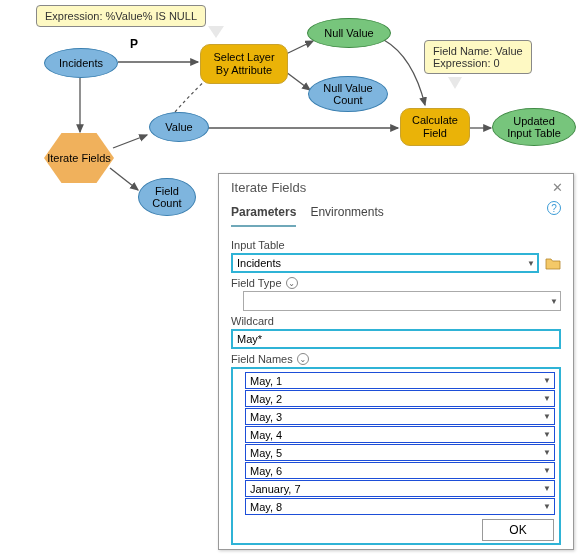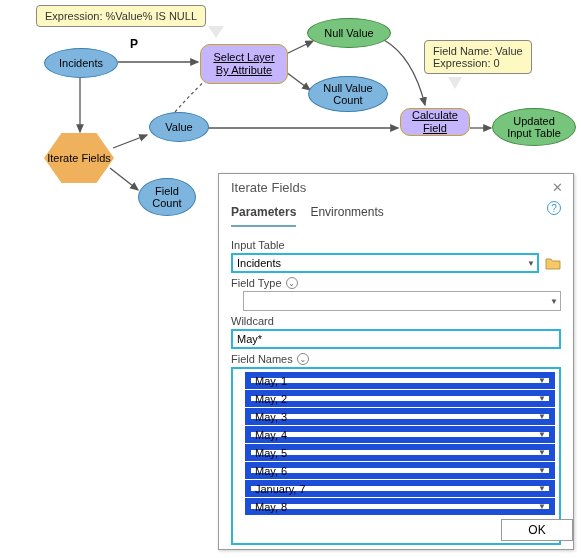--- a/index.html
+++ b/index.html
@@ -7,21 +7,21 @@
 
 .canvas { position: absolute; top: 0; left: 0; width: 581px; height: 558px; }
 
 
 .ellipse { position: absolute; border-radius: 50%; display: flex; align-items: center; justify-content: center; text-align: center; padding: 4px 8px; font-size: 11px; }
 .rrect { position: absolute; border-radius: 10px; display: flex; align-items: center; justify-content: center; text-align: center; padding: 4px 6px; font-size: 11px; }
 .callout { position: absolute; background: #fef9c3; border: 1px solid #888; border-radius: 4px; padding: 4px 8px; font-size: 11px; color: #333; }
 
 .blue { background: #7eb5de; border: 1px solid #3a7fb0; }
 .green { background: #77c57c; border: 1px solid #3f8a44; }
-.yellow { background: #c4b5fd; border: 1px solid #c9a22c; text-decoration: underline; }
+.yellow { background: #eab308; border: 1px solid #c9a22c; }
 .orange-hex { position: absolute; width: 70px; height: 50px; background: #f0b15c; clip-path: polygon(25% 0%, 75% 0%, 100% 50%, 75% 100%, 25% 100%, 0% 50%); display: flex; align-items: center; justify-content: center; font-size: 11px; text-align: center; border: 0; }
 .orange-hex::after { content:""; position:absolute; inset:0; clip-path: inherit; border:0; }
 
 .p-label { position: absolute; font-weight: bold; font-size: 12px; }
 
 
 svg.arrows { position: absolute; top: 0; left: 0; width: 581px; height: 558px; pointer-events: none; }
 
 
 .dialog { position: absolute; left: 218px; top: 173px; width: 356px; height: 377px; background: #fff; border: 1px solid #999; box-shadow: 1px 1px 3px rgba(0,0,0,0.2); }
@@ -36,24 +36,24 @@
 .label { font-size: 11px; color: #444; margin-top: 4px; display: flex; align-items: center; gap: 4px; }
 .chev { width: 12px; height: 12px; border: 1px solid #888; border-radius: 50%; display: inline-flex; align-items: center; justify-content: center; font-size: 8px; color: #666; }
 
 .field-row { display: flex; align-items: center; gap: 6px; margin-top: 2px; }
 .combo { flex: 1; height: 20px; border: 2px solid #2fb3d6; background: #fff; display: flex; align-items: center; padding: 0 4px; font-size: 11px; position: relative; }
 .combo.gray { border: 1px solid #aaa; }
 .combo .caret { position: absolute; right: 2px; top: 50%; transform: translateY(-50%); font-size: 8px; color: #555; }
 .folder { width: 16px; height: 14px; }
 
 .listbox { margin-top: 2px; border: 2px solid #2fb3d6; height: 178px; overflow: hidden; padding: 3px 4px 3px 12px; }
-.listrow { height: 17px; border: 6px solid #1d4ed8; display: flex; align-items: center; padding: 0 4px; font-size: 11px; position: relative; margin-bottom: 1px; background: #fff; }
+.listrow { height: 17px; border: 1px solid #1d4ed8; display: flex; align-items: center; padding: 0 4px; font-size: 11px; position: relative; margin-bottom: 1px; background: #fff; }
 .listrow .caret { position: absolute; right: 3px; font-size: 8px; color: #555; }
 
-.dialog-footer { position: absolute; bottom: 8px; right: 0; }
+.dialog-footer { position: absolute; bottom: 8px; right: 19px; }
 .ok-btn { width: 72px; height: 22px; border: 1px solid #999; background: #fff; font-size: 12px; }
 
 </style>
 </head>
 <body>
 
 <div class="canvas">
 
 <svg class="arrows">
   <defs>
@@ -110,21 +110,21 @@
 <div class="rrect yellow" style="left:200px; top:44px; width:88px; height:40px; white-space:pre; line-height:13px;"><span>Select Layer
 By Attribute</span></div>
 
 <div class="ellipse green" style="left:307px; top:18px; width:84px; height:30px;">
       <span>Null Value</span>
     </div>
 
 <div class="ellipse blue" style="left:308px; top:76px; width:80px; height:36px; white-space:pre; line-height:12px;"><span>Null Value
 Count</span></div>
 
-<div class="rrect yellow" style="left:400px; top:108px; width:70px; height:28px; white-space:pre; line-height:13px;"><span>Calculate
+<div class="rrect yellow" style="left:400px; top:108px; width:70px; height:38px; white-space:pre; line-height:13px;"><span>Calculate
 Field</span></div>
 
 <div class="ellipse green" style="left:492px; top:108px; width:84px; height:38px; white-space:pre; line-height:12px;"><span>Updated
 Input Table</span></div>
 
 <div class="dialog">
   <div class="dialog-title">
     <span>Iterate Fields</span>
     <span class="dialog-close">✕</span>
   </div>

